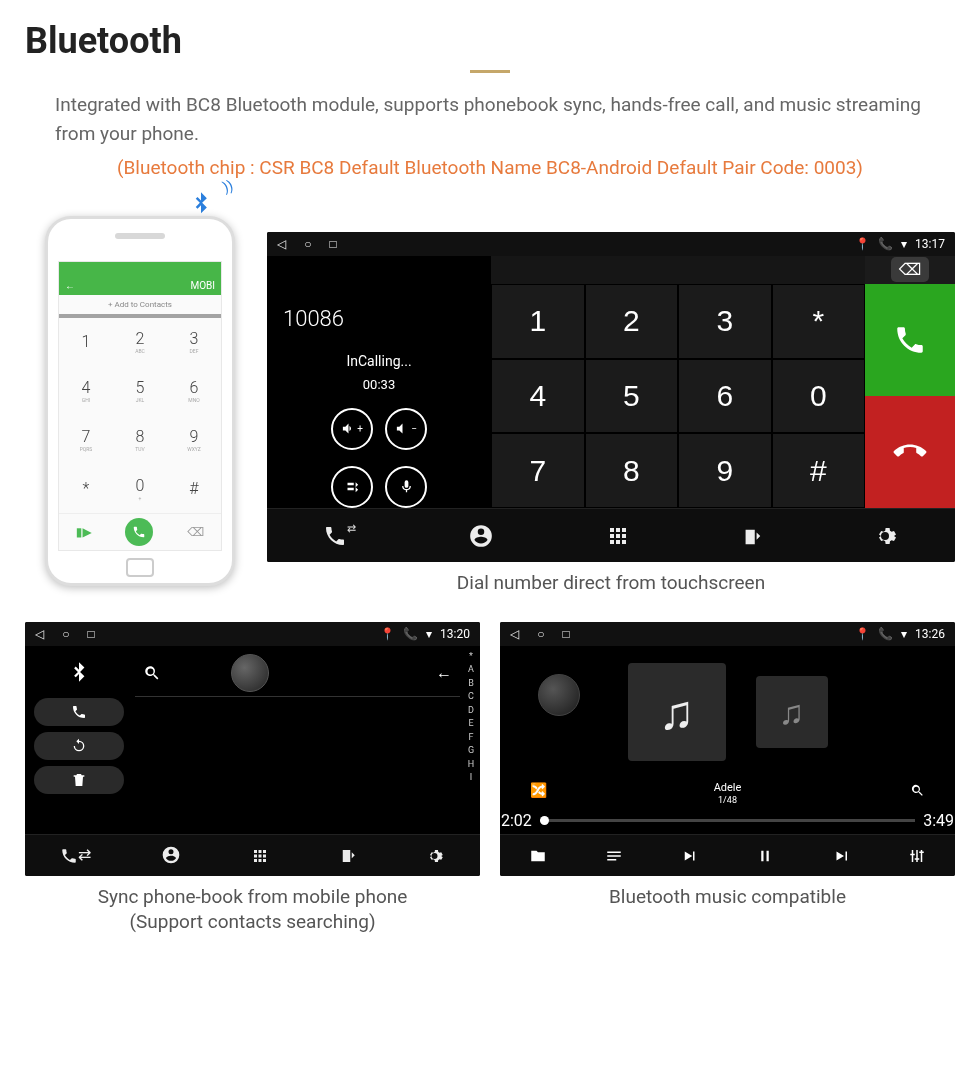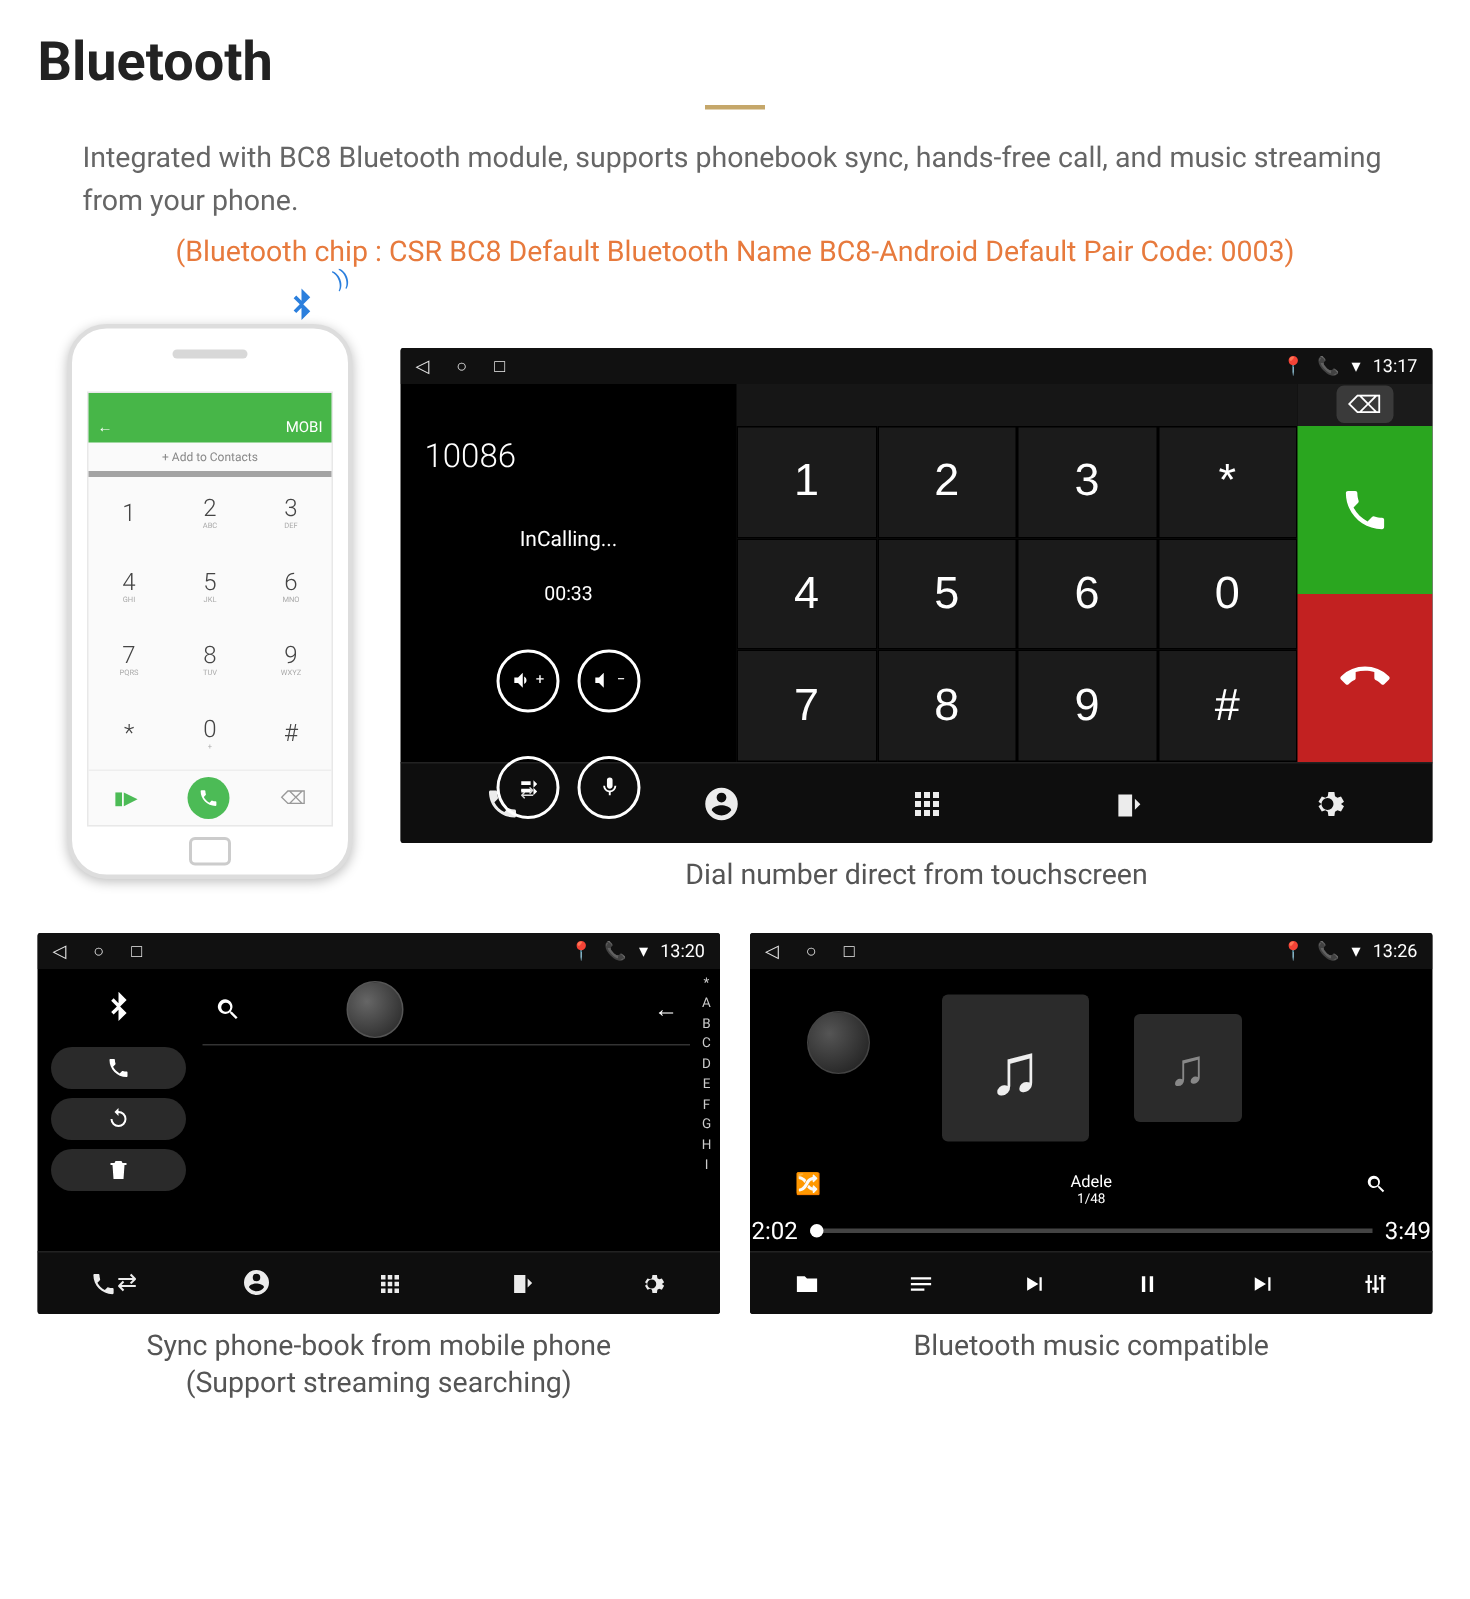--- a/index.html
+++ b/index.html
@@ -26,21 +26,21 @@
 .phone-bottom{display:flex;align-items:center;justify-content:space-around;padding:4px 0;border-top:1px solid #eee}
 .phone-call{width:28px;height:28px;background:#4cbb56;border-radius:50%;color:#fff;display:flex;align-items:center;justify-content:center;font-size:14px}
 .phone-caption{color:#e77a3d;font-size:17px}
 .dialer-col{flex:1}
 .unit{background:#000;color:#fff;border-radius:2px;overflow:hidden;font-family:Roboto,Arial,sans-serif}
 .statusbar{background:#111;height:24px;display:flex;align-items:center;padding:0 10px;font-size:12px}
 .sb-left{display:flex;gap:18px;align-items:center}
 .sb-left span{opacity:.9}
 .sb-right{margin-left:auto;display:flex;gap:8px;align-items:center;font-size:12px}
 .dialer-body{display:flex}
-.dialer-left{width:224px;padding:10px 12px;display:flex;flex-direction:column;gap:21px}
+.dialer-left{width:224px;padding:24px 12px;display:flex;flex-direction:column;gap:8px}
 .dialed{font-size:22px;padding:26px 4px 6px;font-weight:300}
 .calling{text-align:center;font-size:14px;margin-top:8px}
 .timer{text-align:center;font-size:13px}
 .ctrl-row{display:flex;gap:12px;justify-content:center;margin-top:8px}
 .ctrl{width:42px;height:42px;border:2px solid #fff;border-radius:50%;display:flex;align-items:center;justify-content:center;font-size:15px}
 .dialer-mid{flex:1;display:grid;grid-template-columns:repeat(4,1fr);grid-template-rows:28px repeat(3,1fr)}
 .dm-top{grid-column:1/5;background:#161616}
 .dkey{background:#1b1b1b;border:1px solid #000;display:flex;align-items:center;justify-content:center;font-size:30px;font-family:"Segoe UI",Arial;font-weight:300}
 .dialer-right{width:90px;display:flex;flex-direction:column}
 .dr-top{height:28px;background:#1b1b1b;display:flex;align-items:center;justify-content:center}
@@ -334,21 +334,21 @@
             </svg></span>
         <span><svg viewBox="0 0 24 24" style="width:18px;height:18px">
               <path d="M5 4h10v16H5zm12 3l4 4-4 4V7z"></path>
             </svg></span>
         <span><svg viewBox="0 0 24 24" style="width:18px;height:18px">
               <path d="M12 8a4 4 0 100 8 4 4 0 000-8zm9 4l2 1.5-2 3.5-2.4-.8a7 7 0 01-1.6 1l-.4 2.8h-4l-.4-2.8a7 7 0 01-1.6-1L8.2 17 6 13.5 8 12l-2-1.5L8.2 7l2.4.8a7 7 0 011.6-1L12.6 4h4l.4 2.8a7 7 0 011.6 1l2.4-.8 2 3.5L21 12z" transform="translate(-2 0)"></path>
             </svg></span>
       </div>
     </div>
     <div class="caption">
-      <span>Sync phone-book from mobile phone</span><br><span>(Support streaming searching)</span>
+      <span>Sync phone-book from mobile phone</span><br><span>(Support contacts searching)</span>
     </div>
   </div>
 
   <div class="col">
     <div class="unit">
       <div class="statusbar">
         <div class="sb-left">
             <span>◁</span>
             <span>○</span>
             <span>□</span>

